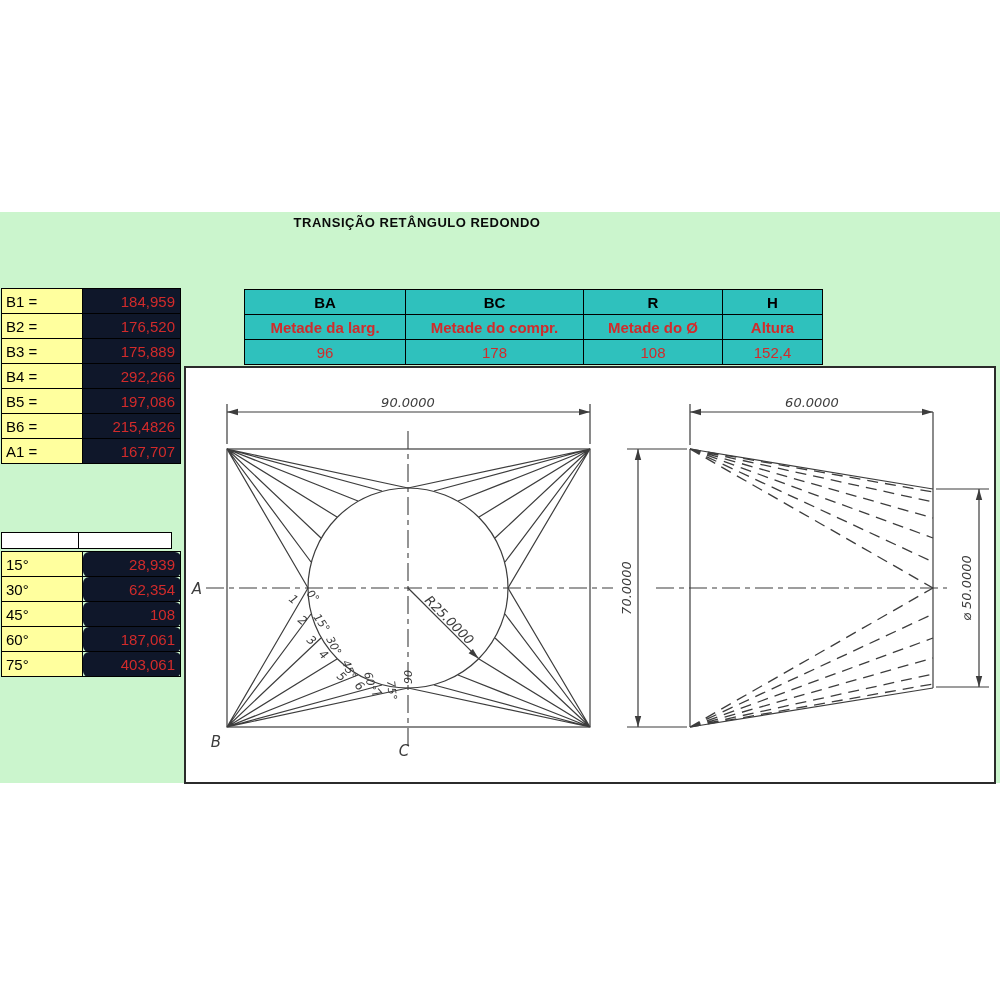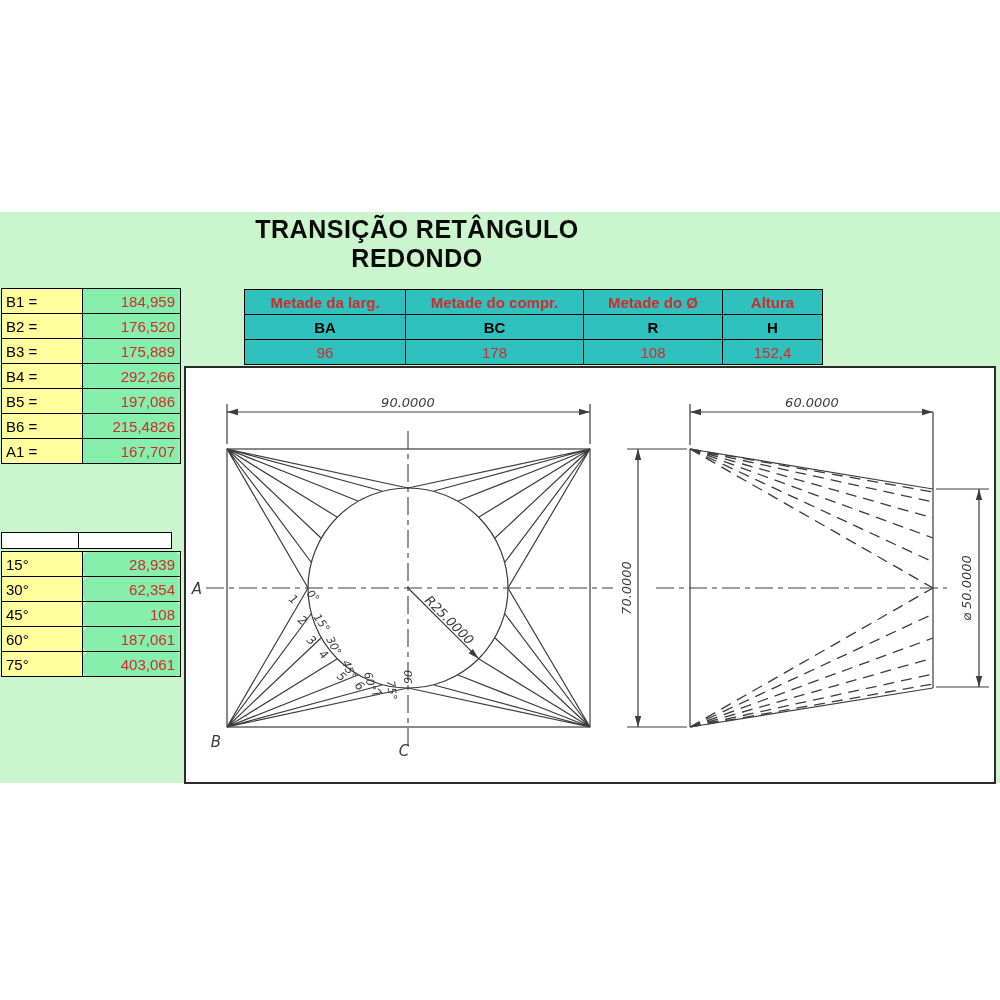--- a/index.html
+++ b/index.html
@@ -2,26 +2,26 @@
 <html><head>
 <meta charset="utf-8">
 <style>
   html,body{margin:0;padding:0;background:#ffffff;}
   #page{position:relative;width:1000px;height:1000px;background:#ffffff;overflow:hidden;
         font-family:"Liberation Sans",sans-serif;}
   
   #green-band{position:absolute;left:0;top:212px;width:1000px;height:571px;background:#CBF5CD;}
   
   #title{position:absolute;left:225px;top:215px;width:384px;text-align:center;
-         font-size:25px;font-weight:bold;color:#0a0a0a;letter-spacing:.5px;}
+         font-size:13px;font-weight:bold;color:#0a0a0a;letter-spacing:.5px;}
   
   table{border-collapse:collapse;position:absolute;table-layout:fixed;}
   td{border:1.6px solid #000;padding:0;font-size:15px;color:#000;overflow:hidden;white-space:nowrap;}
   .lbl{background:#FFFF9E;text-align:left;padding-left:4px;}
-  .val{background:#86efac;color:#D22B2B;text-align:right;padding-right:5px;}
+  .val{background:#0f172a;color:#D22B2B;text-align:right;padding-right:5px;}
   #b-table{left:1px;top:288px;}
   #b-table td{height:24px;}
   #b-table .lbl{width:76px;}
   #b-table .val{width:92px;}
   #gap-table{left:1px;top:531.5px;}
   #gap-table td{height:15px;background:#fff;}
   #gap-table .g1{width:76px;} #gap-table .g2{width:92px;}
   #esp-table{left:1px;top:551px;}
   #esp-table td{height:24px;}
   #esp-table .hdr{background:#FFFF9E;text-align:left;padding-left:4px;}
@@ -119,30 +119,30 @@
     <tr>
           <td class="lbl">75°</td>
           <td class="val">403,061</td>
         </tr>
   </tbody>
     </table>
 
   <table id="param-table">
     <tbody>
         <tr>
+      <td class="pv">BA</td>
+      <td class="pv">BC</td>
+      <td class="pv">R</td>
+      <td class="pv">H</td>
+    </tr>
+    <tr>
       <td class="ph c1">Metade da larg.</td>
       <td class="ph c2">Metade do compr.</td>
       <td class="ph c3">Metade do Ø</td>
       <td class="ph c4">Altura</td>
-    </tr>
-    <tr>
-      <td class="pv">BA</td>
-      <td class="pv">BC</td>
-      <td class="pv">R</td>
-      <td class="pv">H</td>
     </tr>
     <tr>
       <td class="pd">96</td>
       <td class="pd">178</td>
       <td class="pd">108</td>
       <td class="pd">152,4</td>
     </tr>
   </tbody>
     </table>
 

